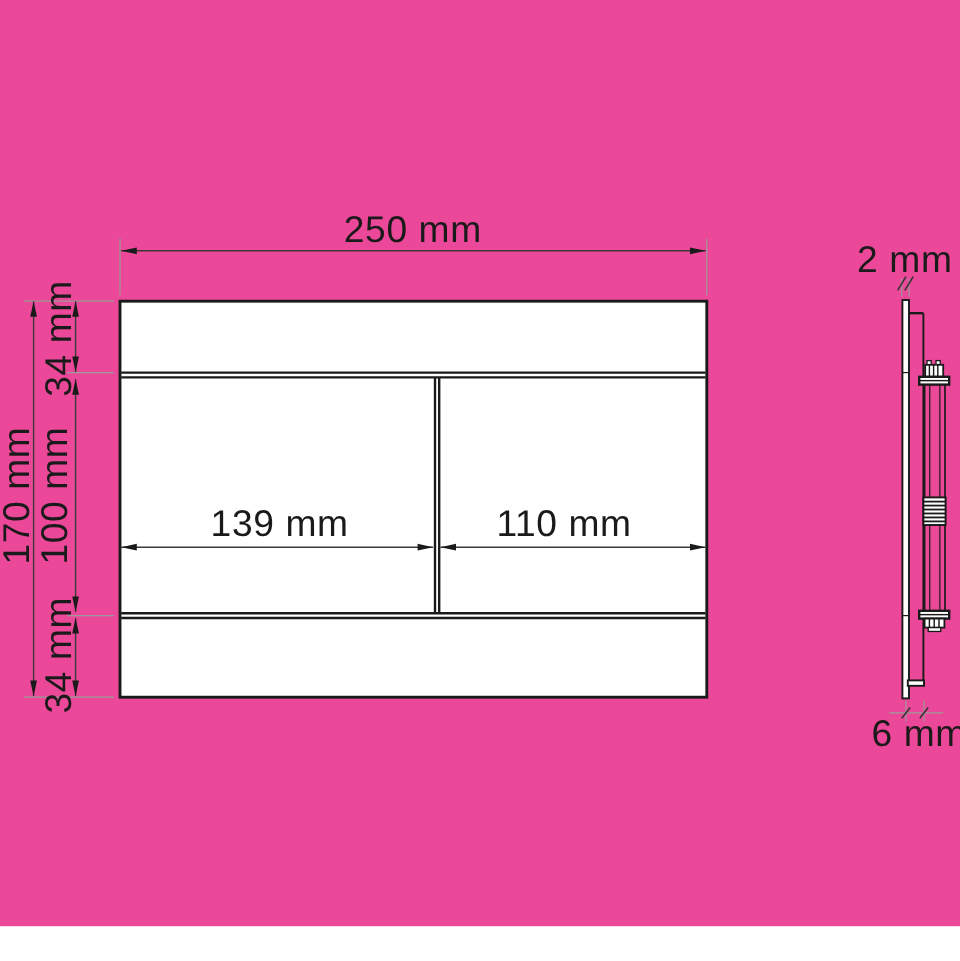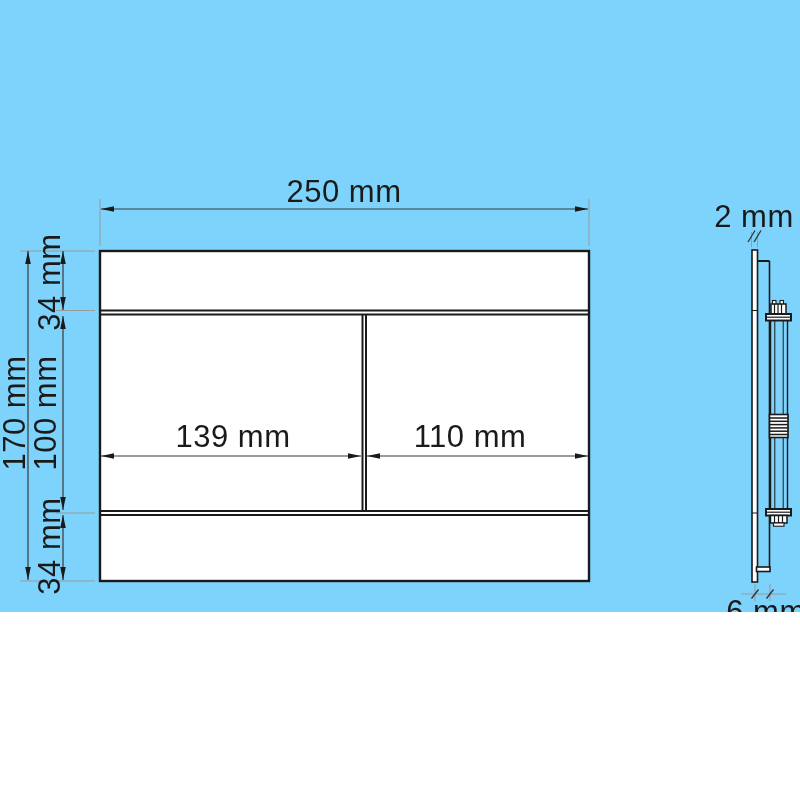--- a/index.html
+++ b/index.html
@@ -3,22 +3,22 @@
 <meta charset="utf-8">
 <style>
   html, body {
     margin: 0;
     padding: 0;
     background: #ffffff;
   }
   .canvas-wrap {
     position: relative;
     width: 800px;
-    height: 612px;
-    background: #7dd3fc;
+    height: 772px;
+    background: #ec4899;
     font-family: "Liberation Sans", sans-serif;
   }
   svg {
     display: block;
   }
   text {
     font-family: "Liberation Sans", sans-serif;
     fill: #1a1a1a;
   }
   .dim-label {

